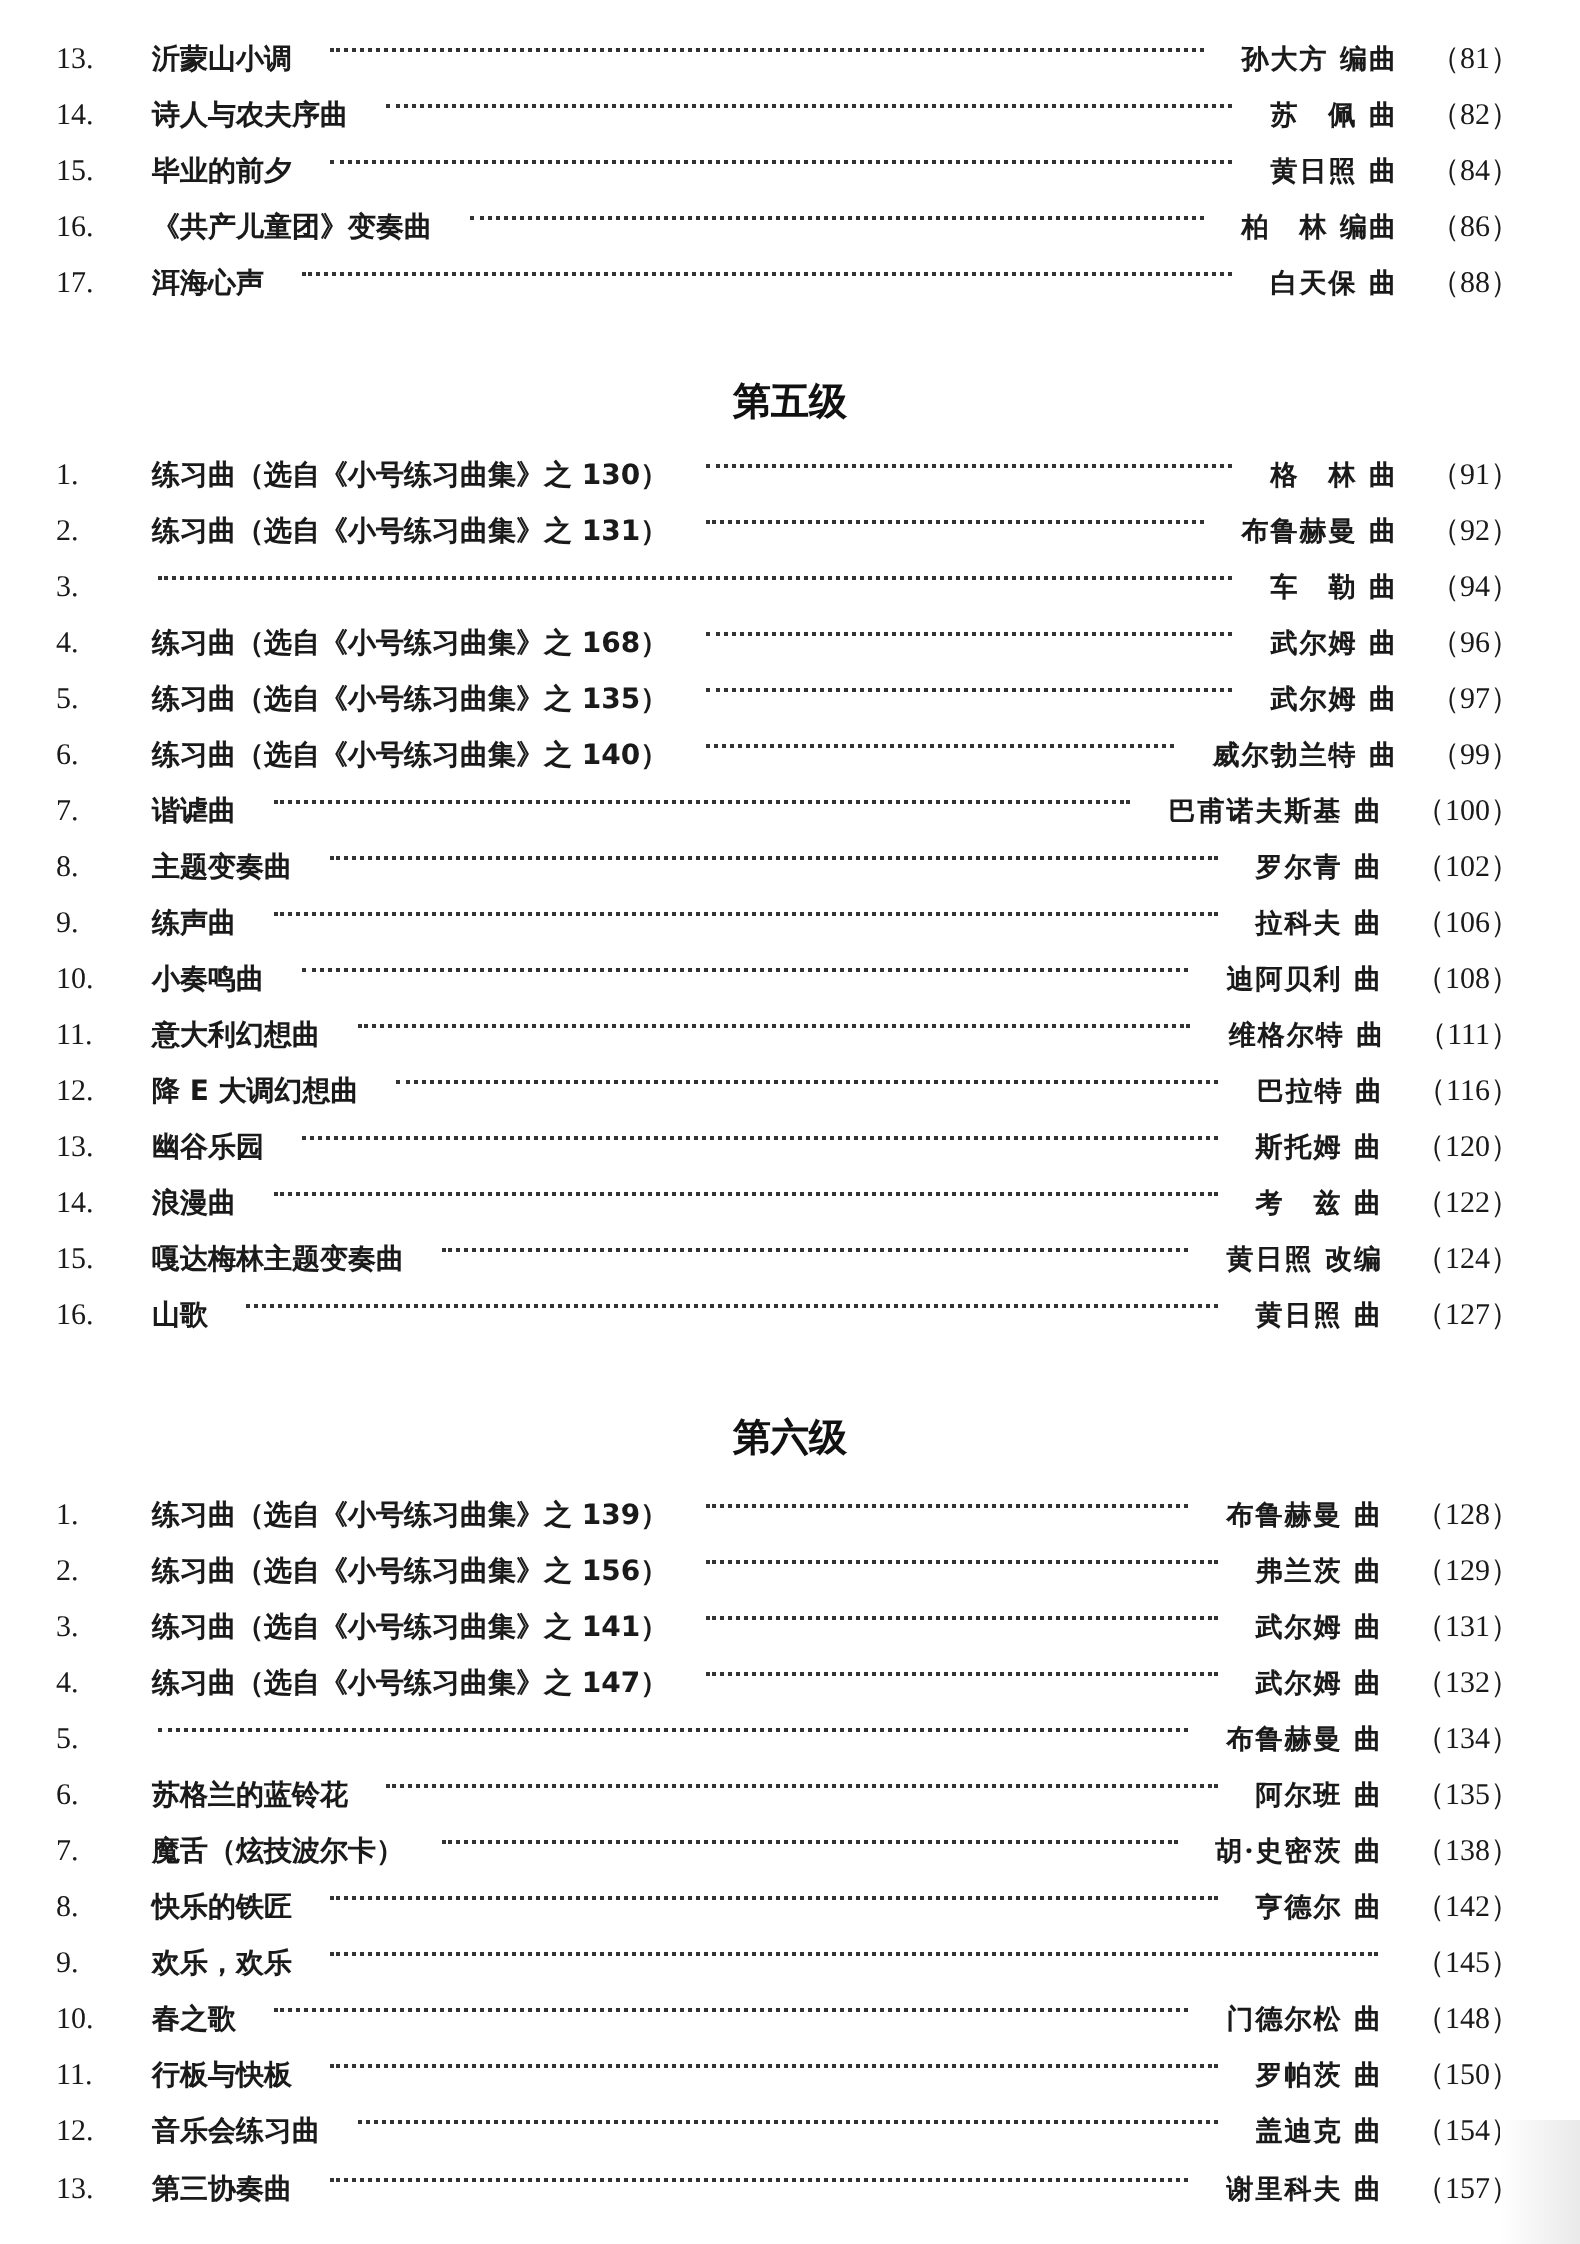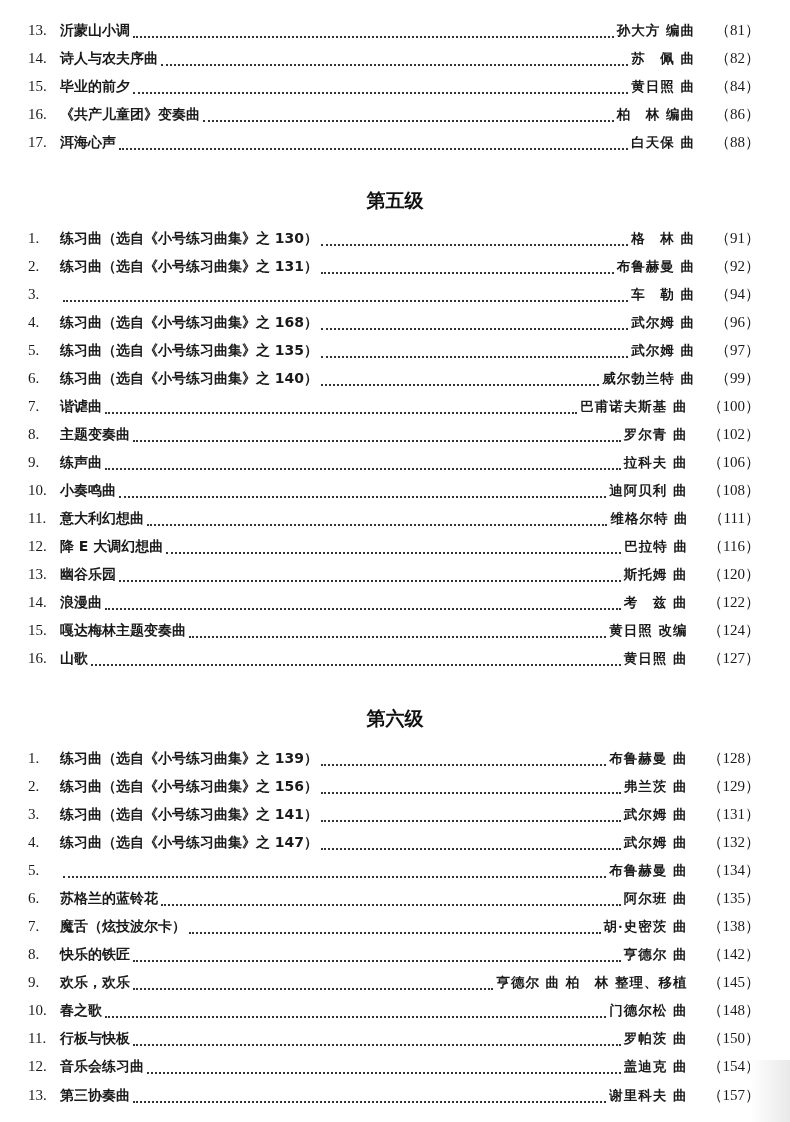--- a/index.html
+++ b/index.html
@@ -11,31 +11,31 @@
     position: relative;
   }
   .page { position: absolute; left: 0; top: 0; width: 790px; height: 1122px; }
   .heading {
     position: absolute; left: 0; width: 790px; text-align: center;
     font-family: Liberation Sans, sans-serif;
     font-weight: bold; font-size: 19px; color: #111;
   }
   .entry {
     position: absolute; left: 28px; width: 732px; height: 26px;
-    display: flex; align-items: flex-end;
-    font-size: 14.5px; line-height: 26px; white-space: nowrap;
+    display: flex; align-items: center;
+    font-size: 14.5px; line-height: 26px; white-space: nowrap; gap: 16px;
   }
   .num { width: 32px; flex: 0 0 32px; font-family: "Liberation Serif", serif; font-size: 15px; }
   .title { flex: 0 0 auto; font-family: "DejaVu Sans", "Liberation Sans", sans-serif; font-weight: bold; font-size: 14px; }
   .leader {
     flex: 1 1 auto; margin: 0 3px; overflow: hidden;
     border-bottom: 2px dotted #333; height: 0; position: relative; top: -5px;
   }
   .credit { flex: 0 0 auto; font-family: "DejaVu Serif", serif; font-weight: bold; font-size: 13.5px; letter-spacing: 1px; }
-  .page-no { flex: 0 0 auto; font-family: "Liberation Serif", serif; font-size: 15px; margin-left: 20px; }
+  .page-no { flex: 0 0 auto; font-family: "Liberation Serif", serif; font-size: 15px; margin-left: 0; }
   .shadow-right { position: absolute; right: 0; top: 1060px; width: 40px; height: 62px; background: linear-gradient(90deg, #fff, #e9e9e9); }
 </style>
 </head>
 <body>
 
 <div class="page">
 
   <div class="entry" style="top:17px;">
     <span class="num">13.</span>
     <span class="title">沂蒙山小调</span>
@@ -240,21 +240,20 @@
     <span class="num">8.</span>
     <span class="title">快乐的铁匠</span>
     <span class="leader"></span>
     <span class="credit">亨德尔 曲</span>
     <span class="page-no">（142）</span>
   </div>
   <div class="entry" style="top:969px;">
     <span class="num">9.</span>
     <span class="title">欢乐，欢乐</span>
     <span class="leader"></span>
-    <span class="credit">亨德尔 曲 柏　林 整理、移植</span>
     <span class="page-no">（145）</span>
   </div>
   <div class="entry" style="top:997px;">
     <span class="num">10.</span>
     <span class="title">春之歌</span>
     <span class="leader"></span>
     <span class="credit">门德尔松 曲</span>
     <span class="page-no">（148）</span>
   </div>
   <div class="entry" style="top:1025px;">

